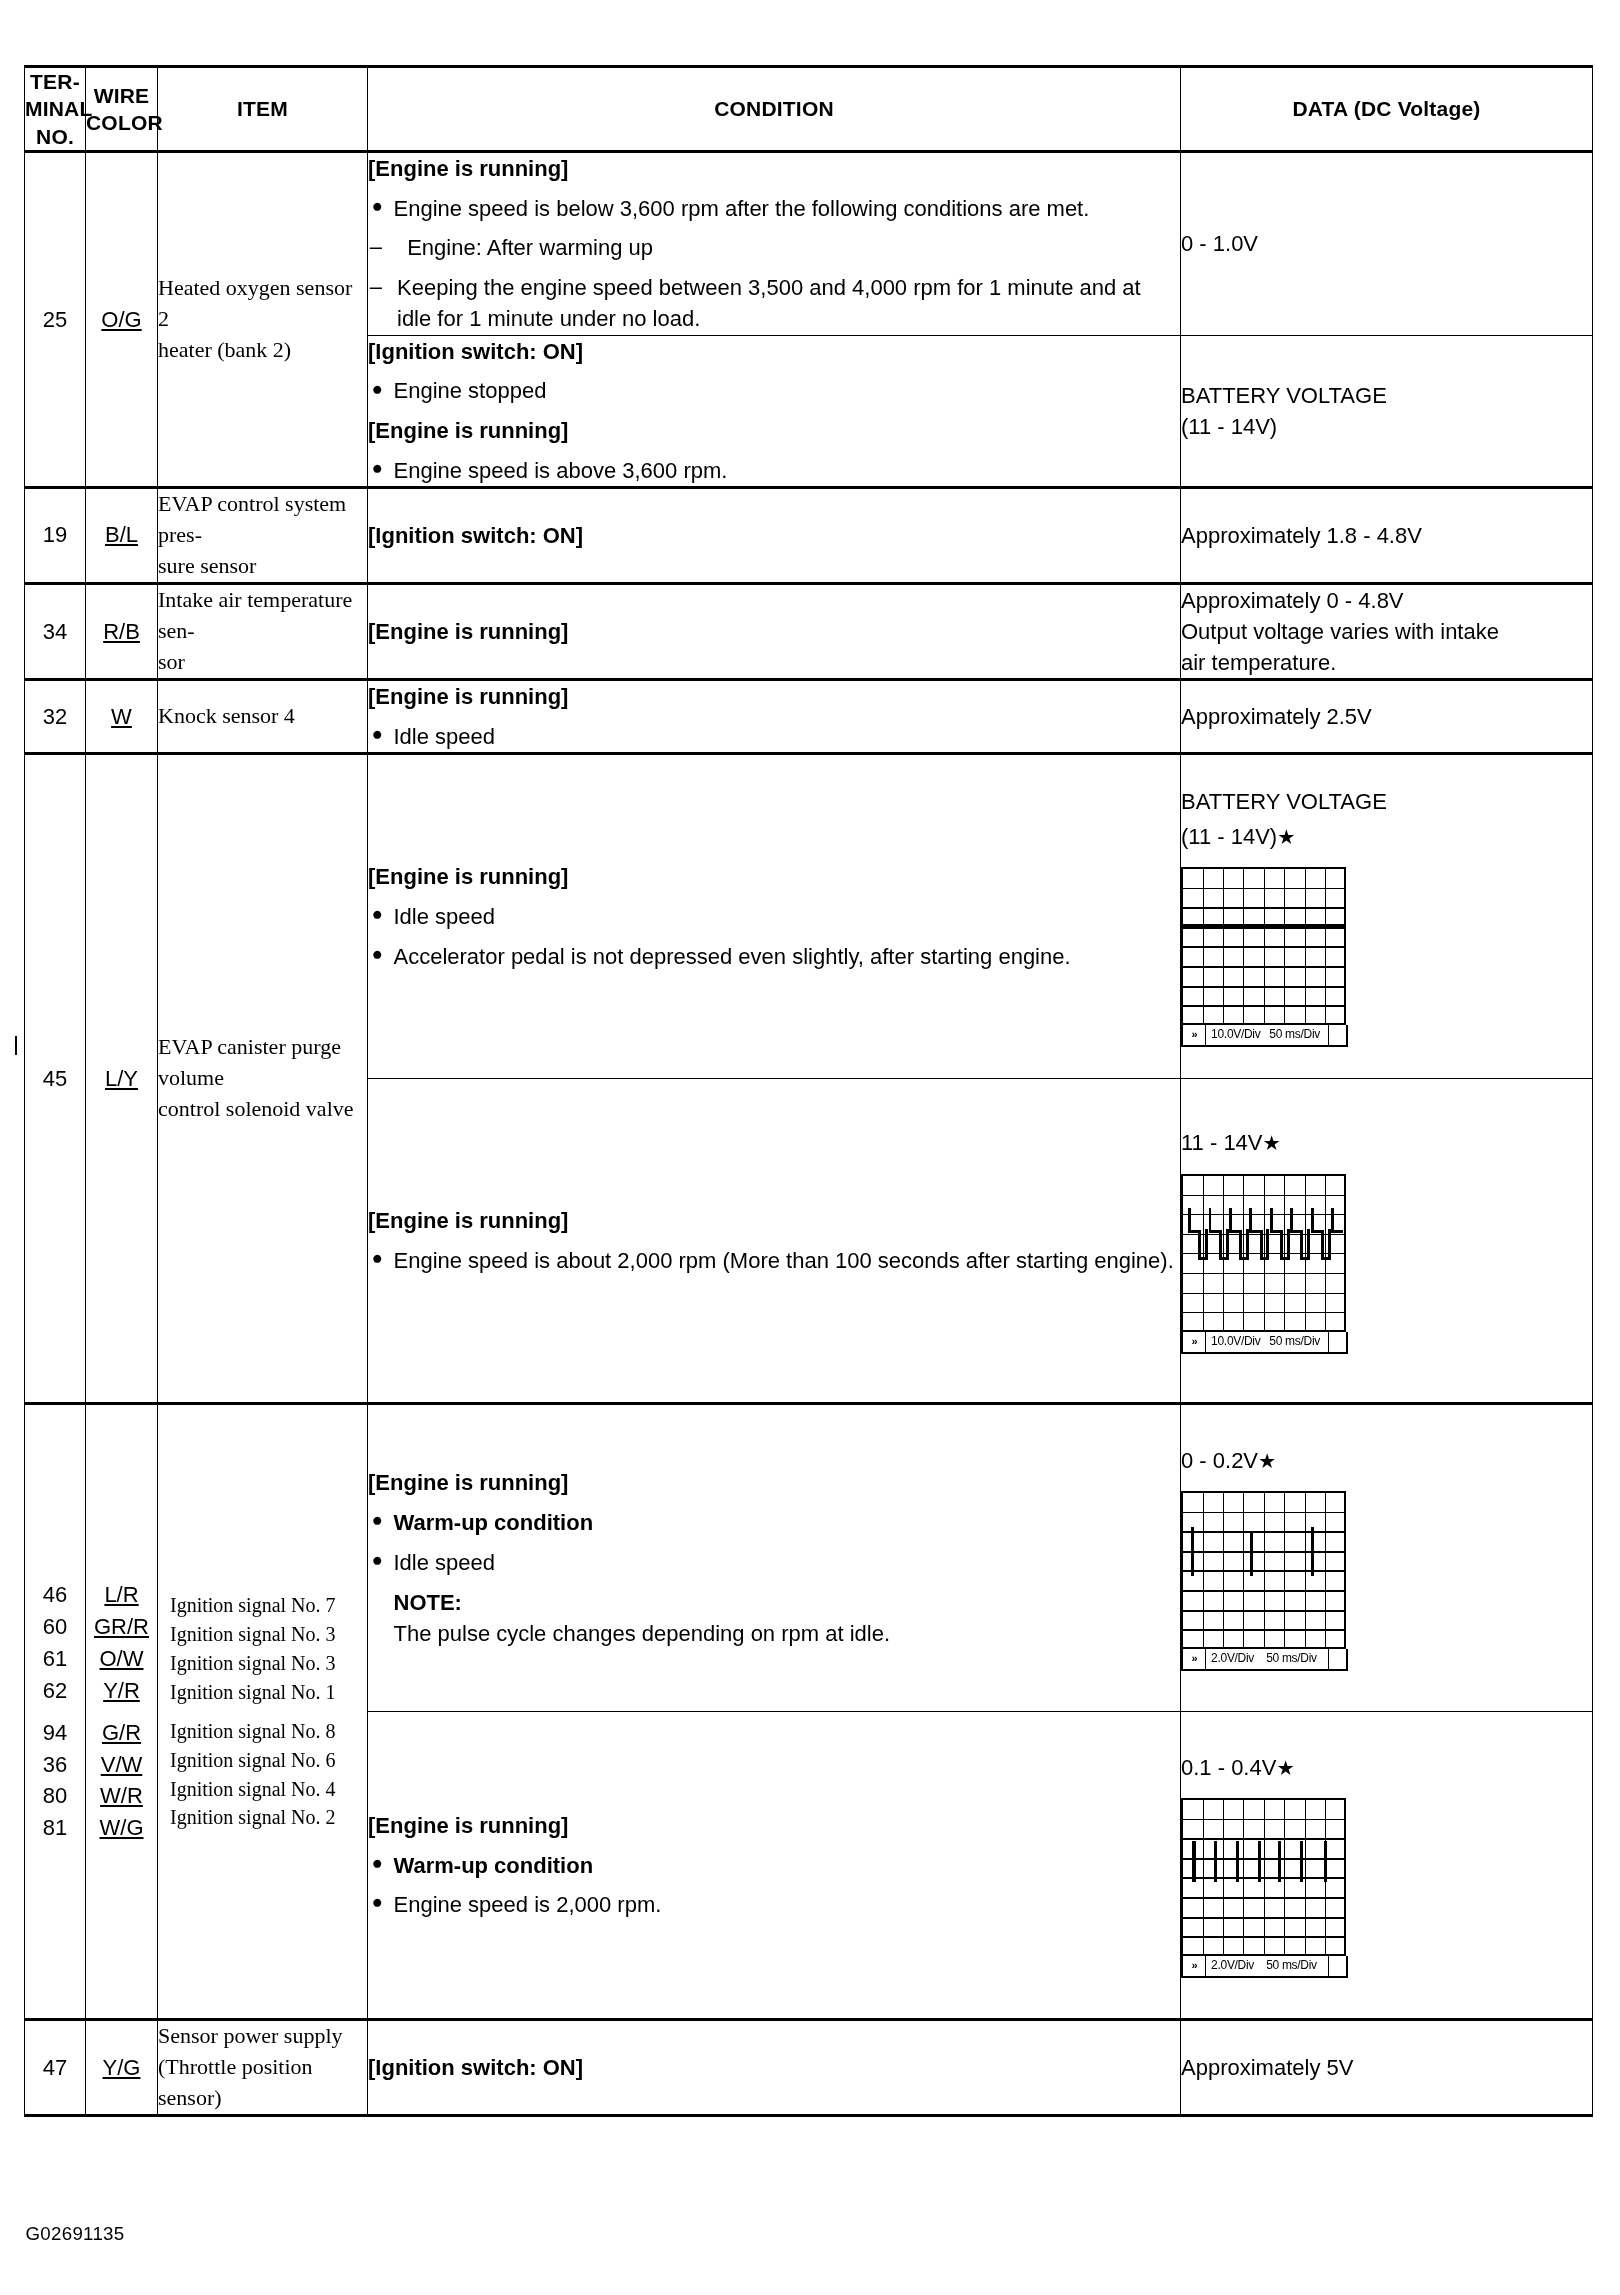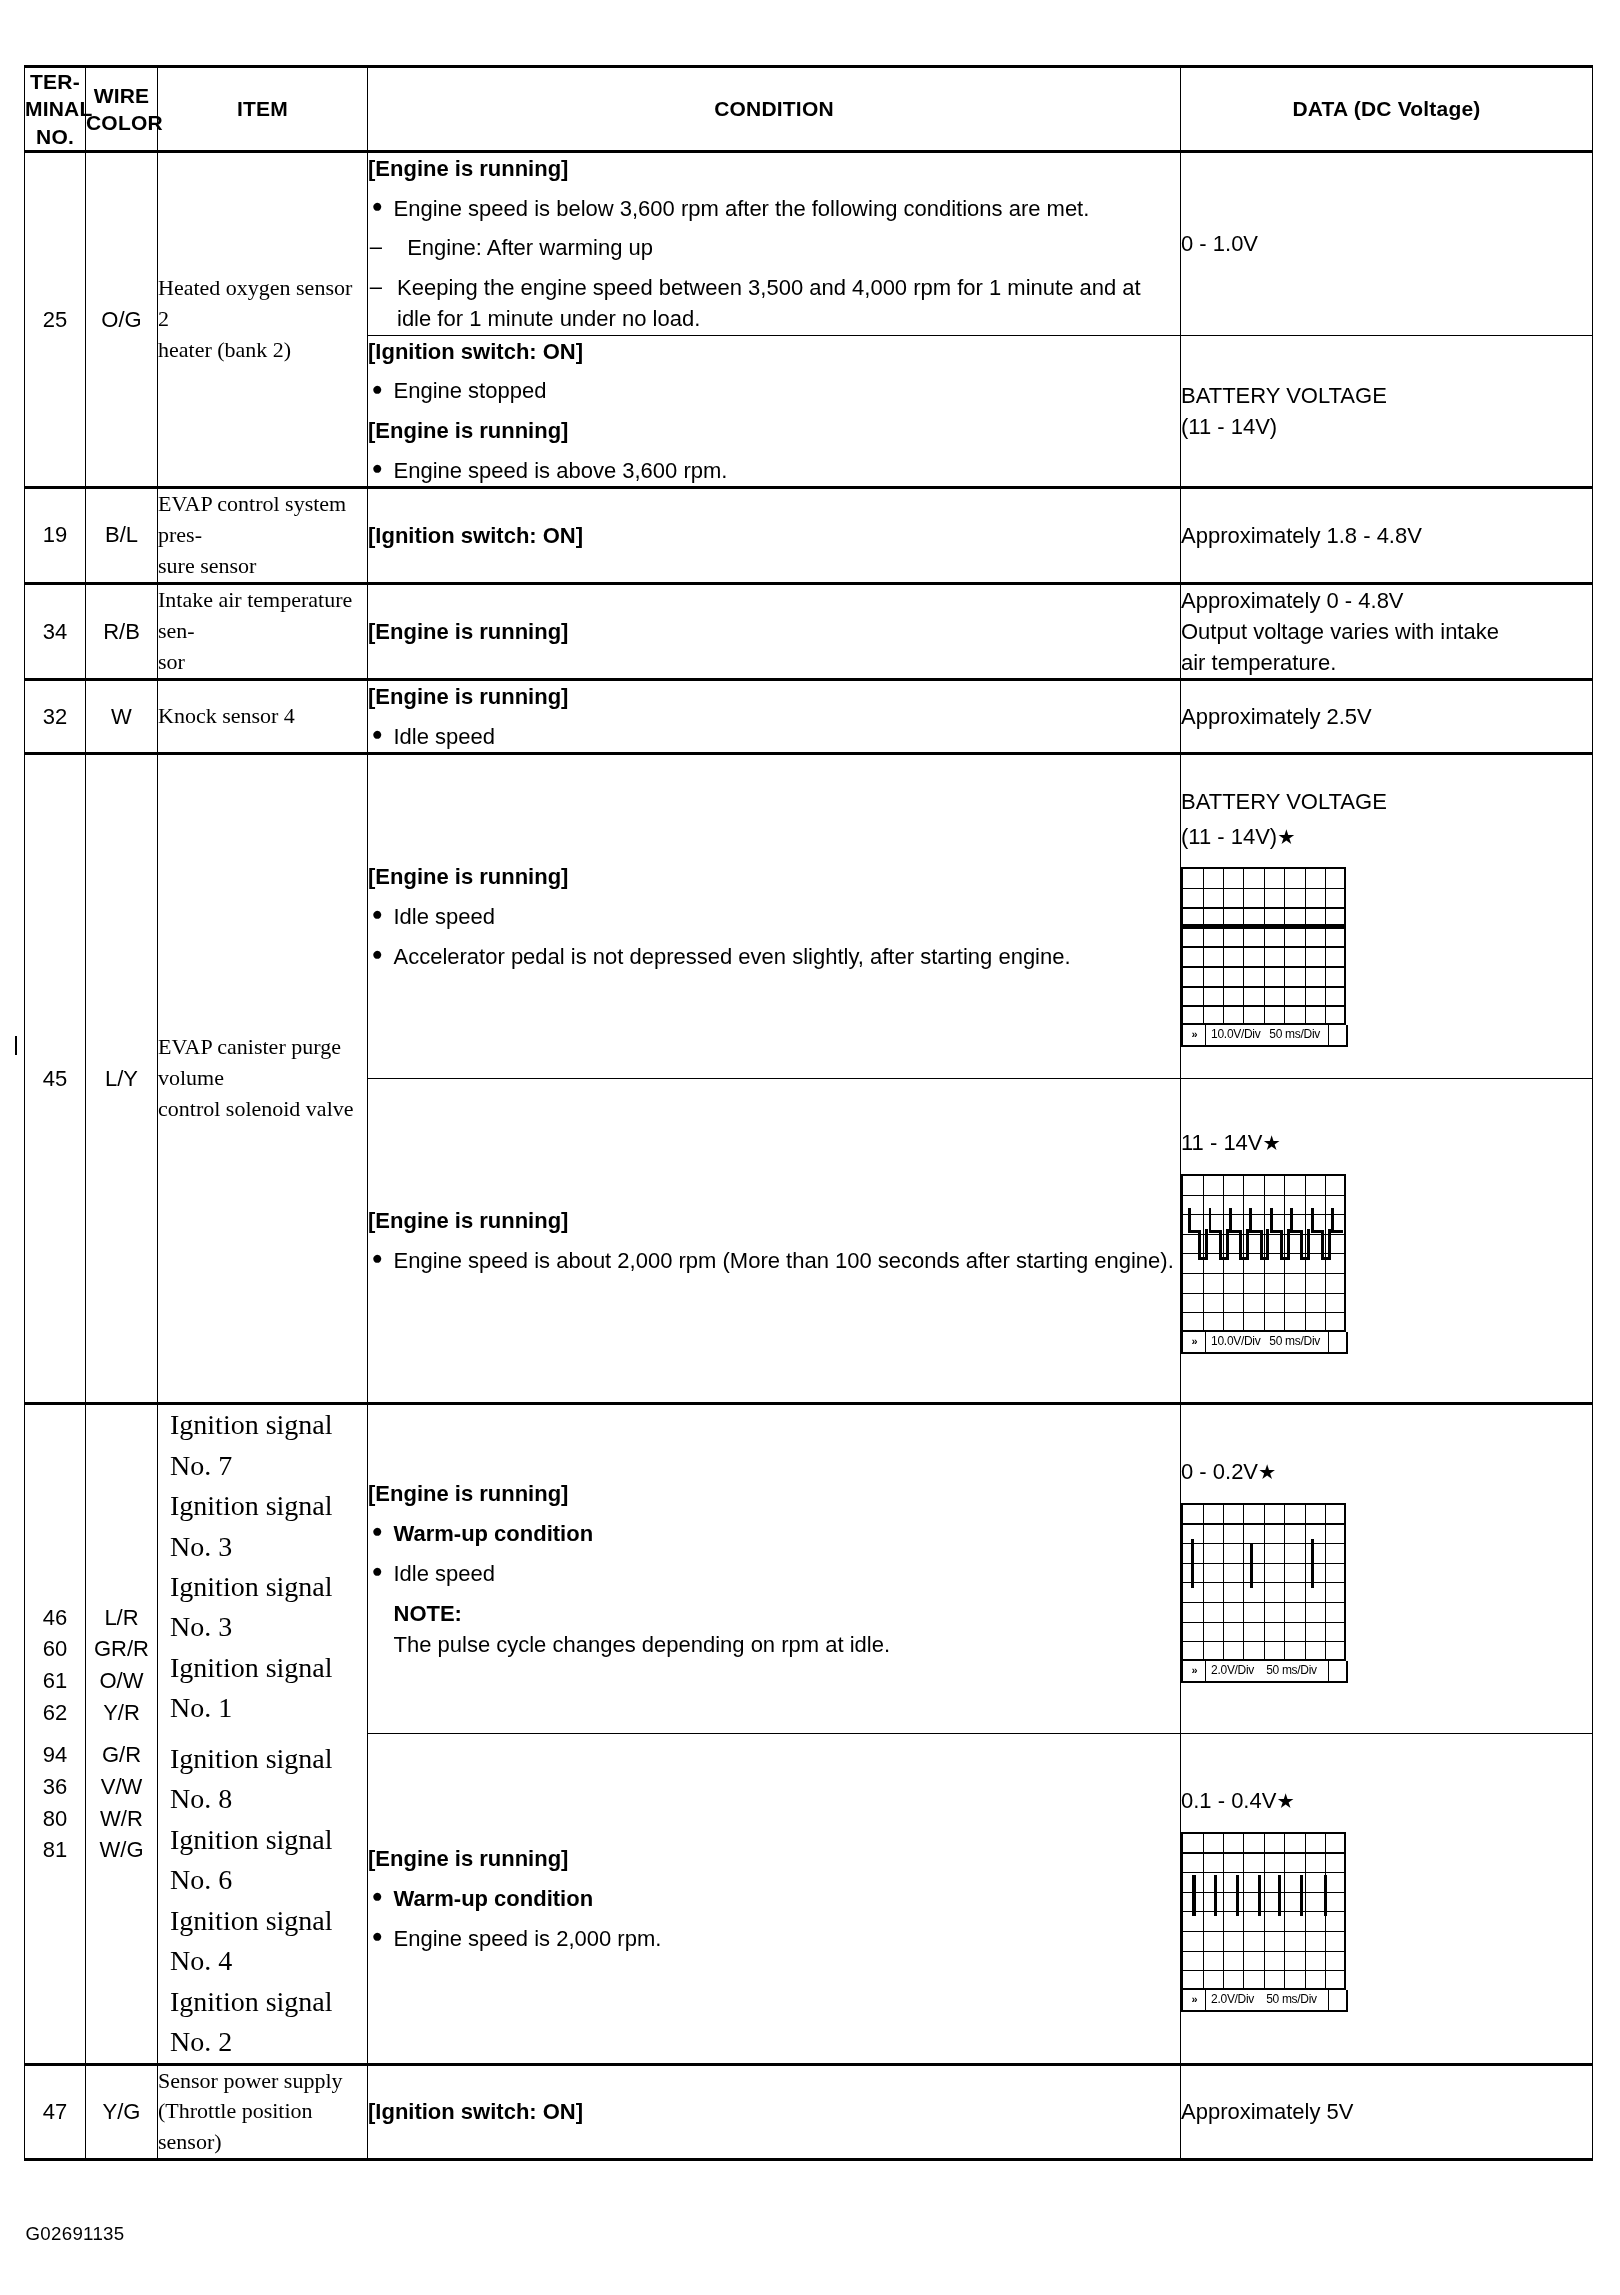--- a/index.html
+++ b/index.html
@@ -65,20 +65,21 @@
   
   .c-num {
     text-align: center;
     font-size: 22px;
     line-height: 1.44;
   }
   .c-wc {
     text-align: center;
     font-size: 22px;
     line-height: 1.44;
+    text-decoration: underline;
   }
   .c-it {
     font-size: 22px;
     line-height: 1.40;
     padding: 8.5px 10.2px 8.5px 12px;
     font-family: Liberation Serif, serif;
   }
   .c-cd {
     font-size: 22px;
     line-height: 1.42;
@@ -129,21 +130,21 @@
 
   
   .stack {
     text-align: center;
     font-size: 22px;
     line-height: 1.445;
   }
   .stack .gap { display: block; height: 10.2px; }
 
   .item-stack {
-    font-size: 28px;
+    font-size: 20px;
     line-height: 1.445;
     padding-left: 12px;
   }
   .item-stack .gap { display: block; height: 10.2px; }
 
   
   .scope {
     margin-top: 15.3px;
     width: 167px;
   }

